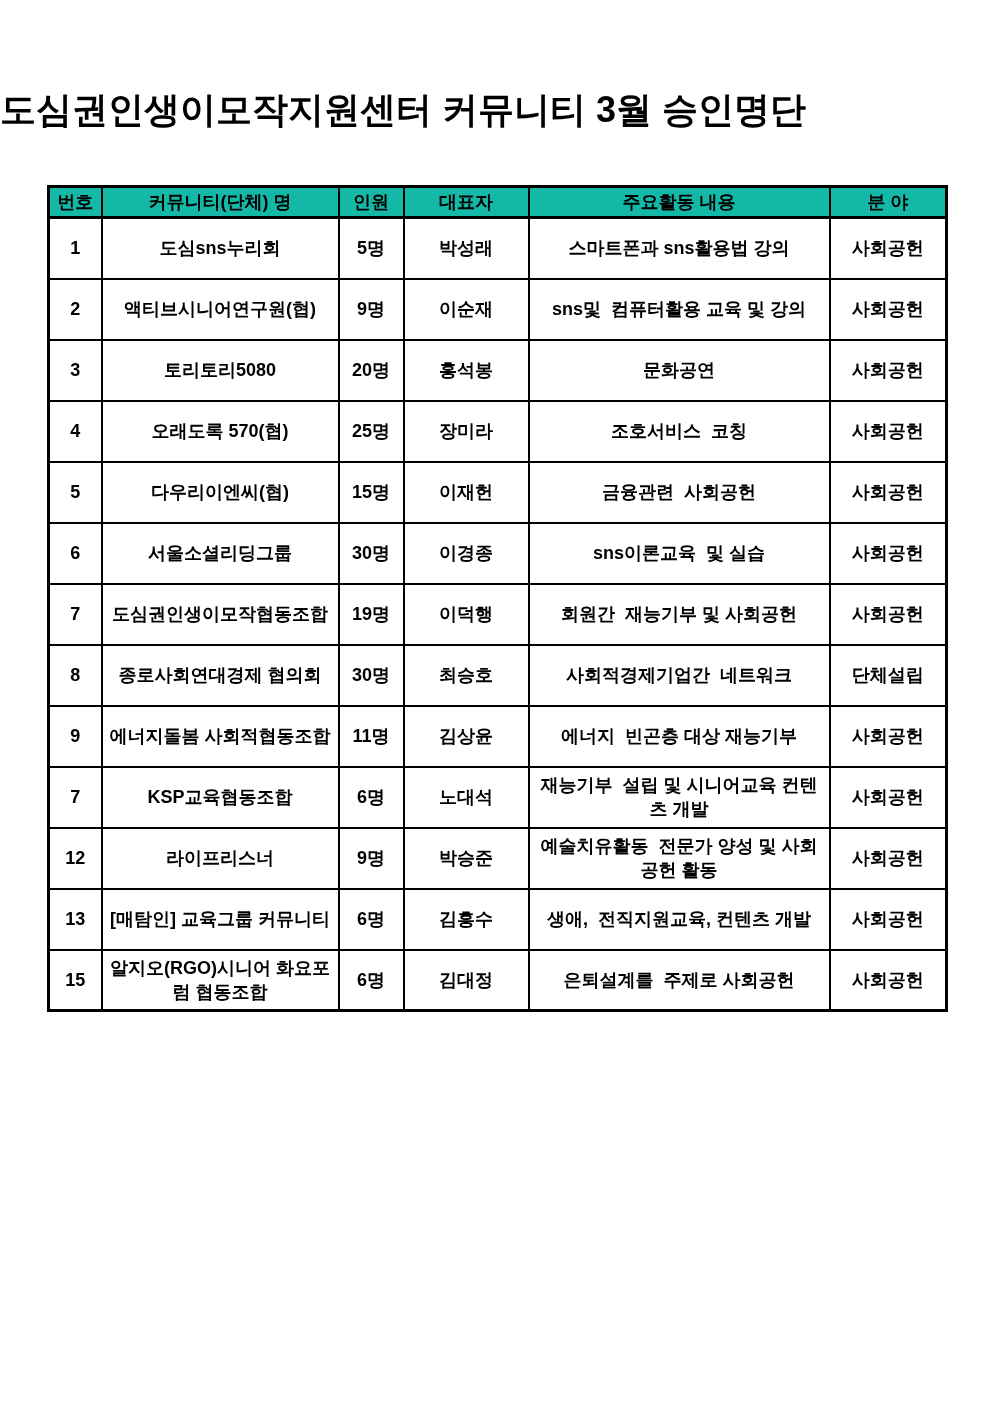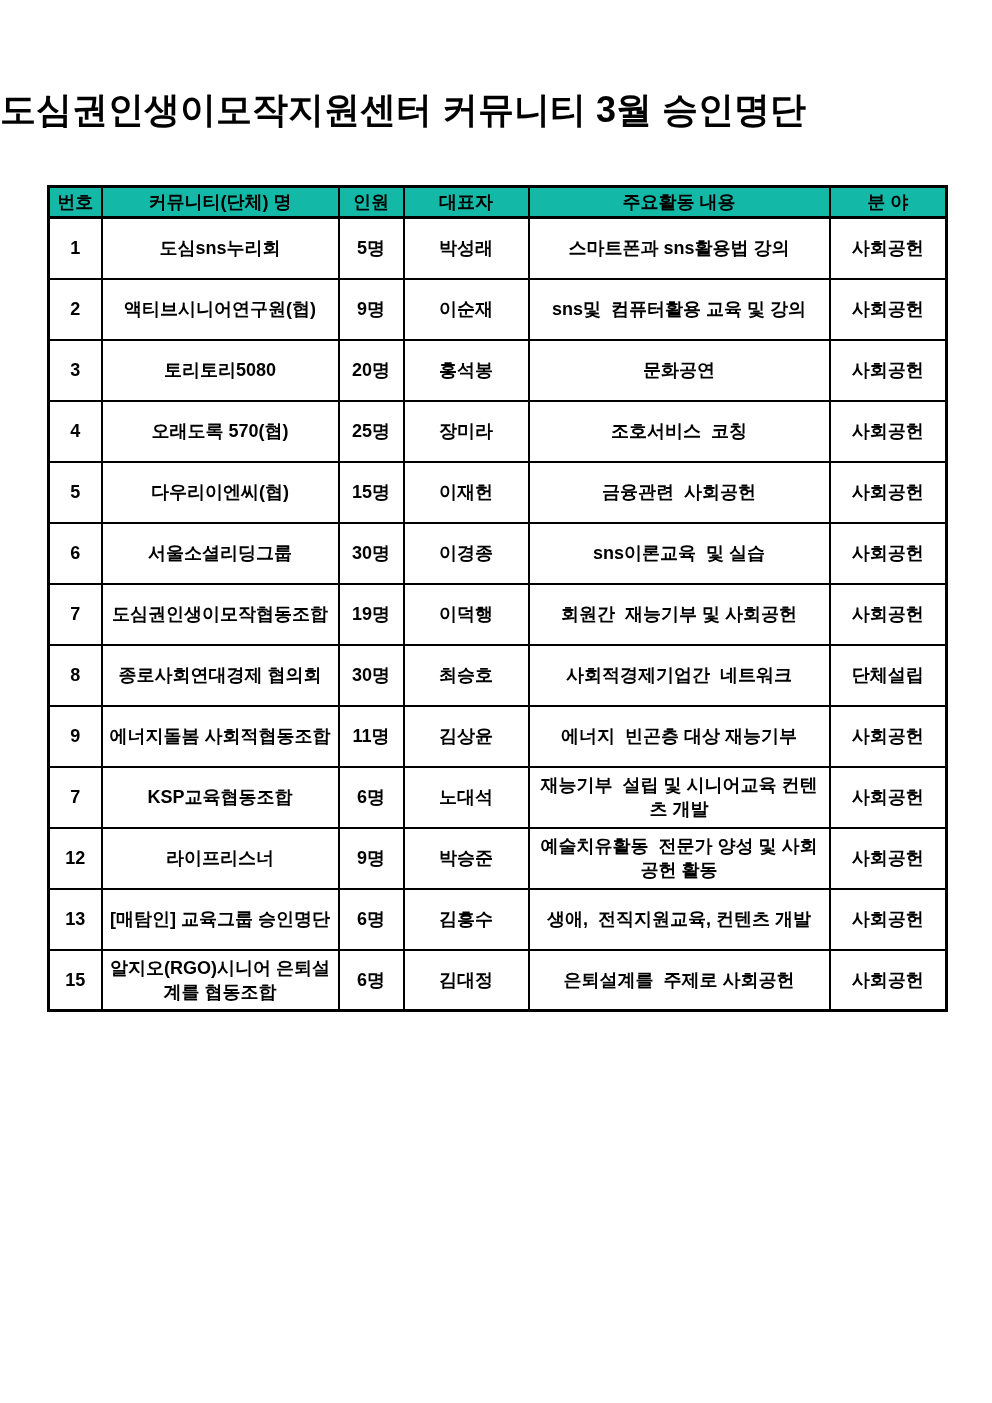--- a/index.html
+++ b/index.html
@@ -162,28 +162,28 @@
       <tr>
     <td>12</td>
     <td>라이프리스너</td>
     <td>9명</td>
     <td>박승준</td>
     <td>예술치유활동  전문가 양성 및 사회공헌 활동</td>
     <td>사회공헌</td>
   </tr>
       <tr>
     <td>13</td>
-    <td>[매탐인] 교육그룹 승인명단</td>
+    <td>[매탐인] 교육그룹 커뮤니티</td>
     <td>6명</td>
     <td>김흥수</td>
     <td>생애,  전직지원교육, 컨텐츠 개발</td>
     <td>사회공헌</td>
   </tr>
       <tr>
     <td>15</td>
-    <td>알지오(RGO)시니어 은퇴설계를 협동조합</td>
+    <td>알지오(RGO)시니어 화요포럼 협동조합</td>
     <td>6명</td>
     <td>김대정</td>
     <td>은퇴설계를  주제로 사회공헌</td>
     <td>사회공헌</td>
   </tr>
     </tbody>
 </table>
 
 </body></html>

